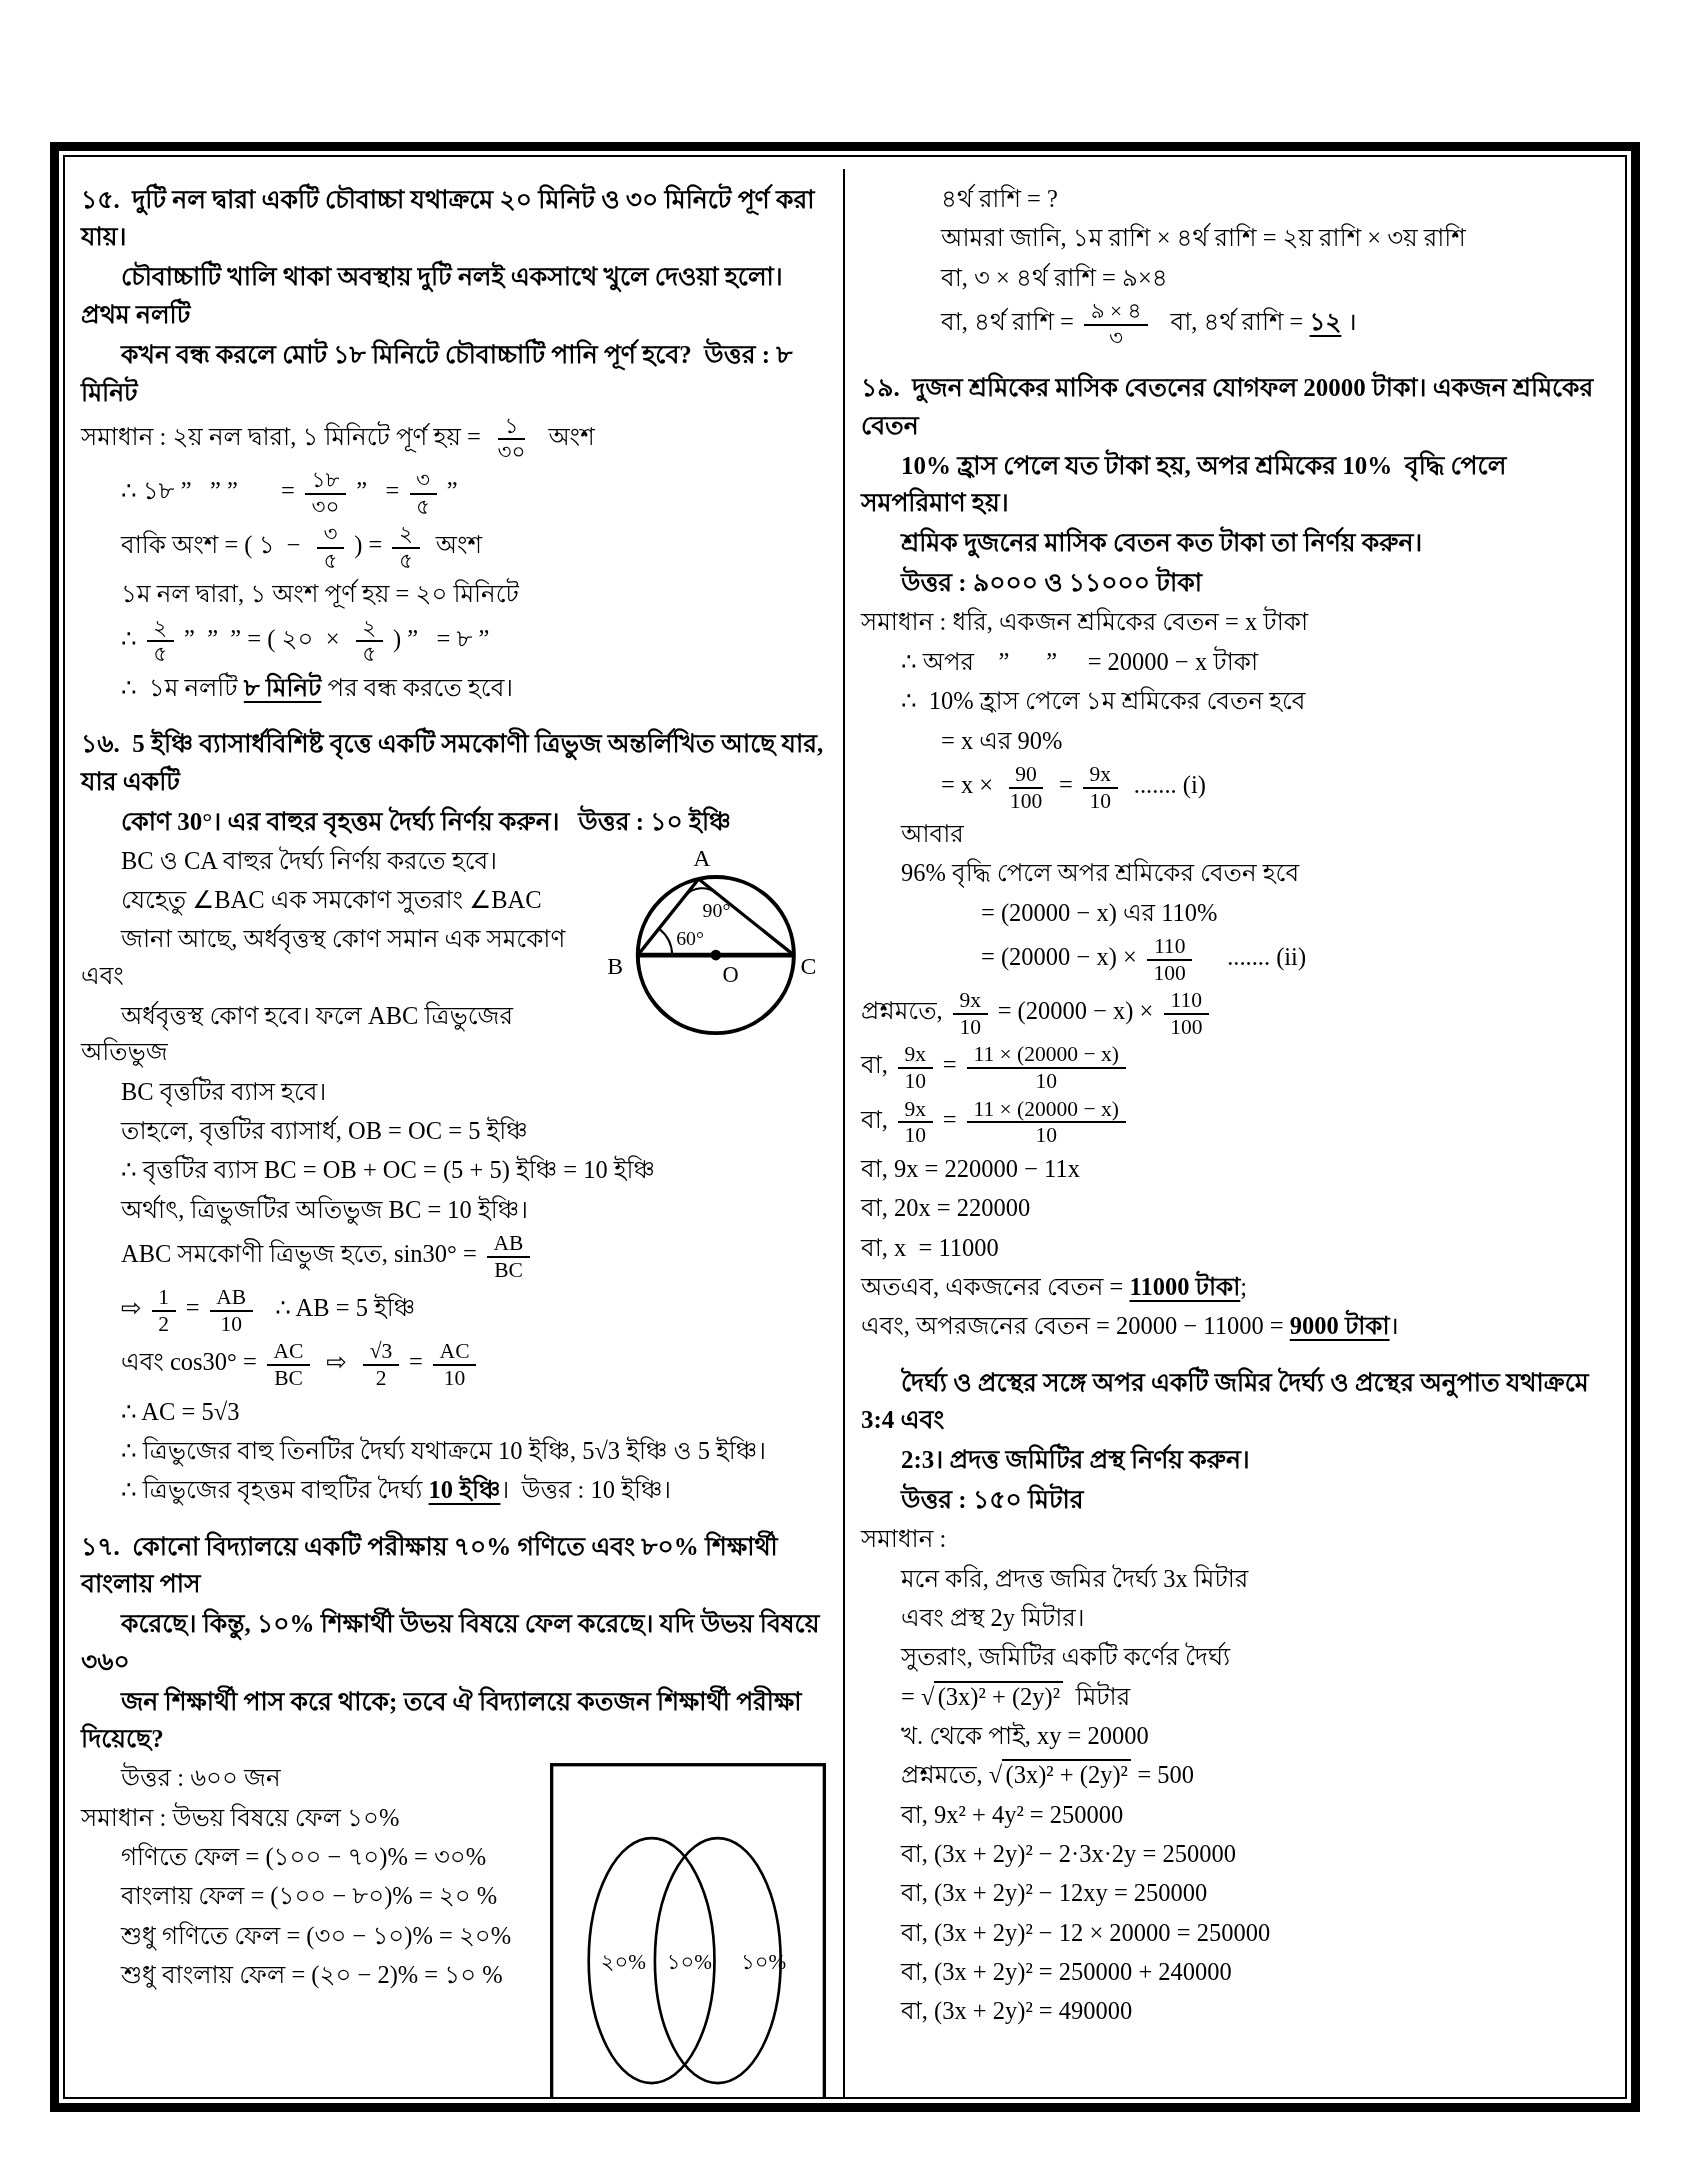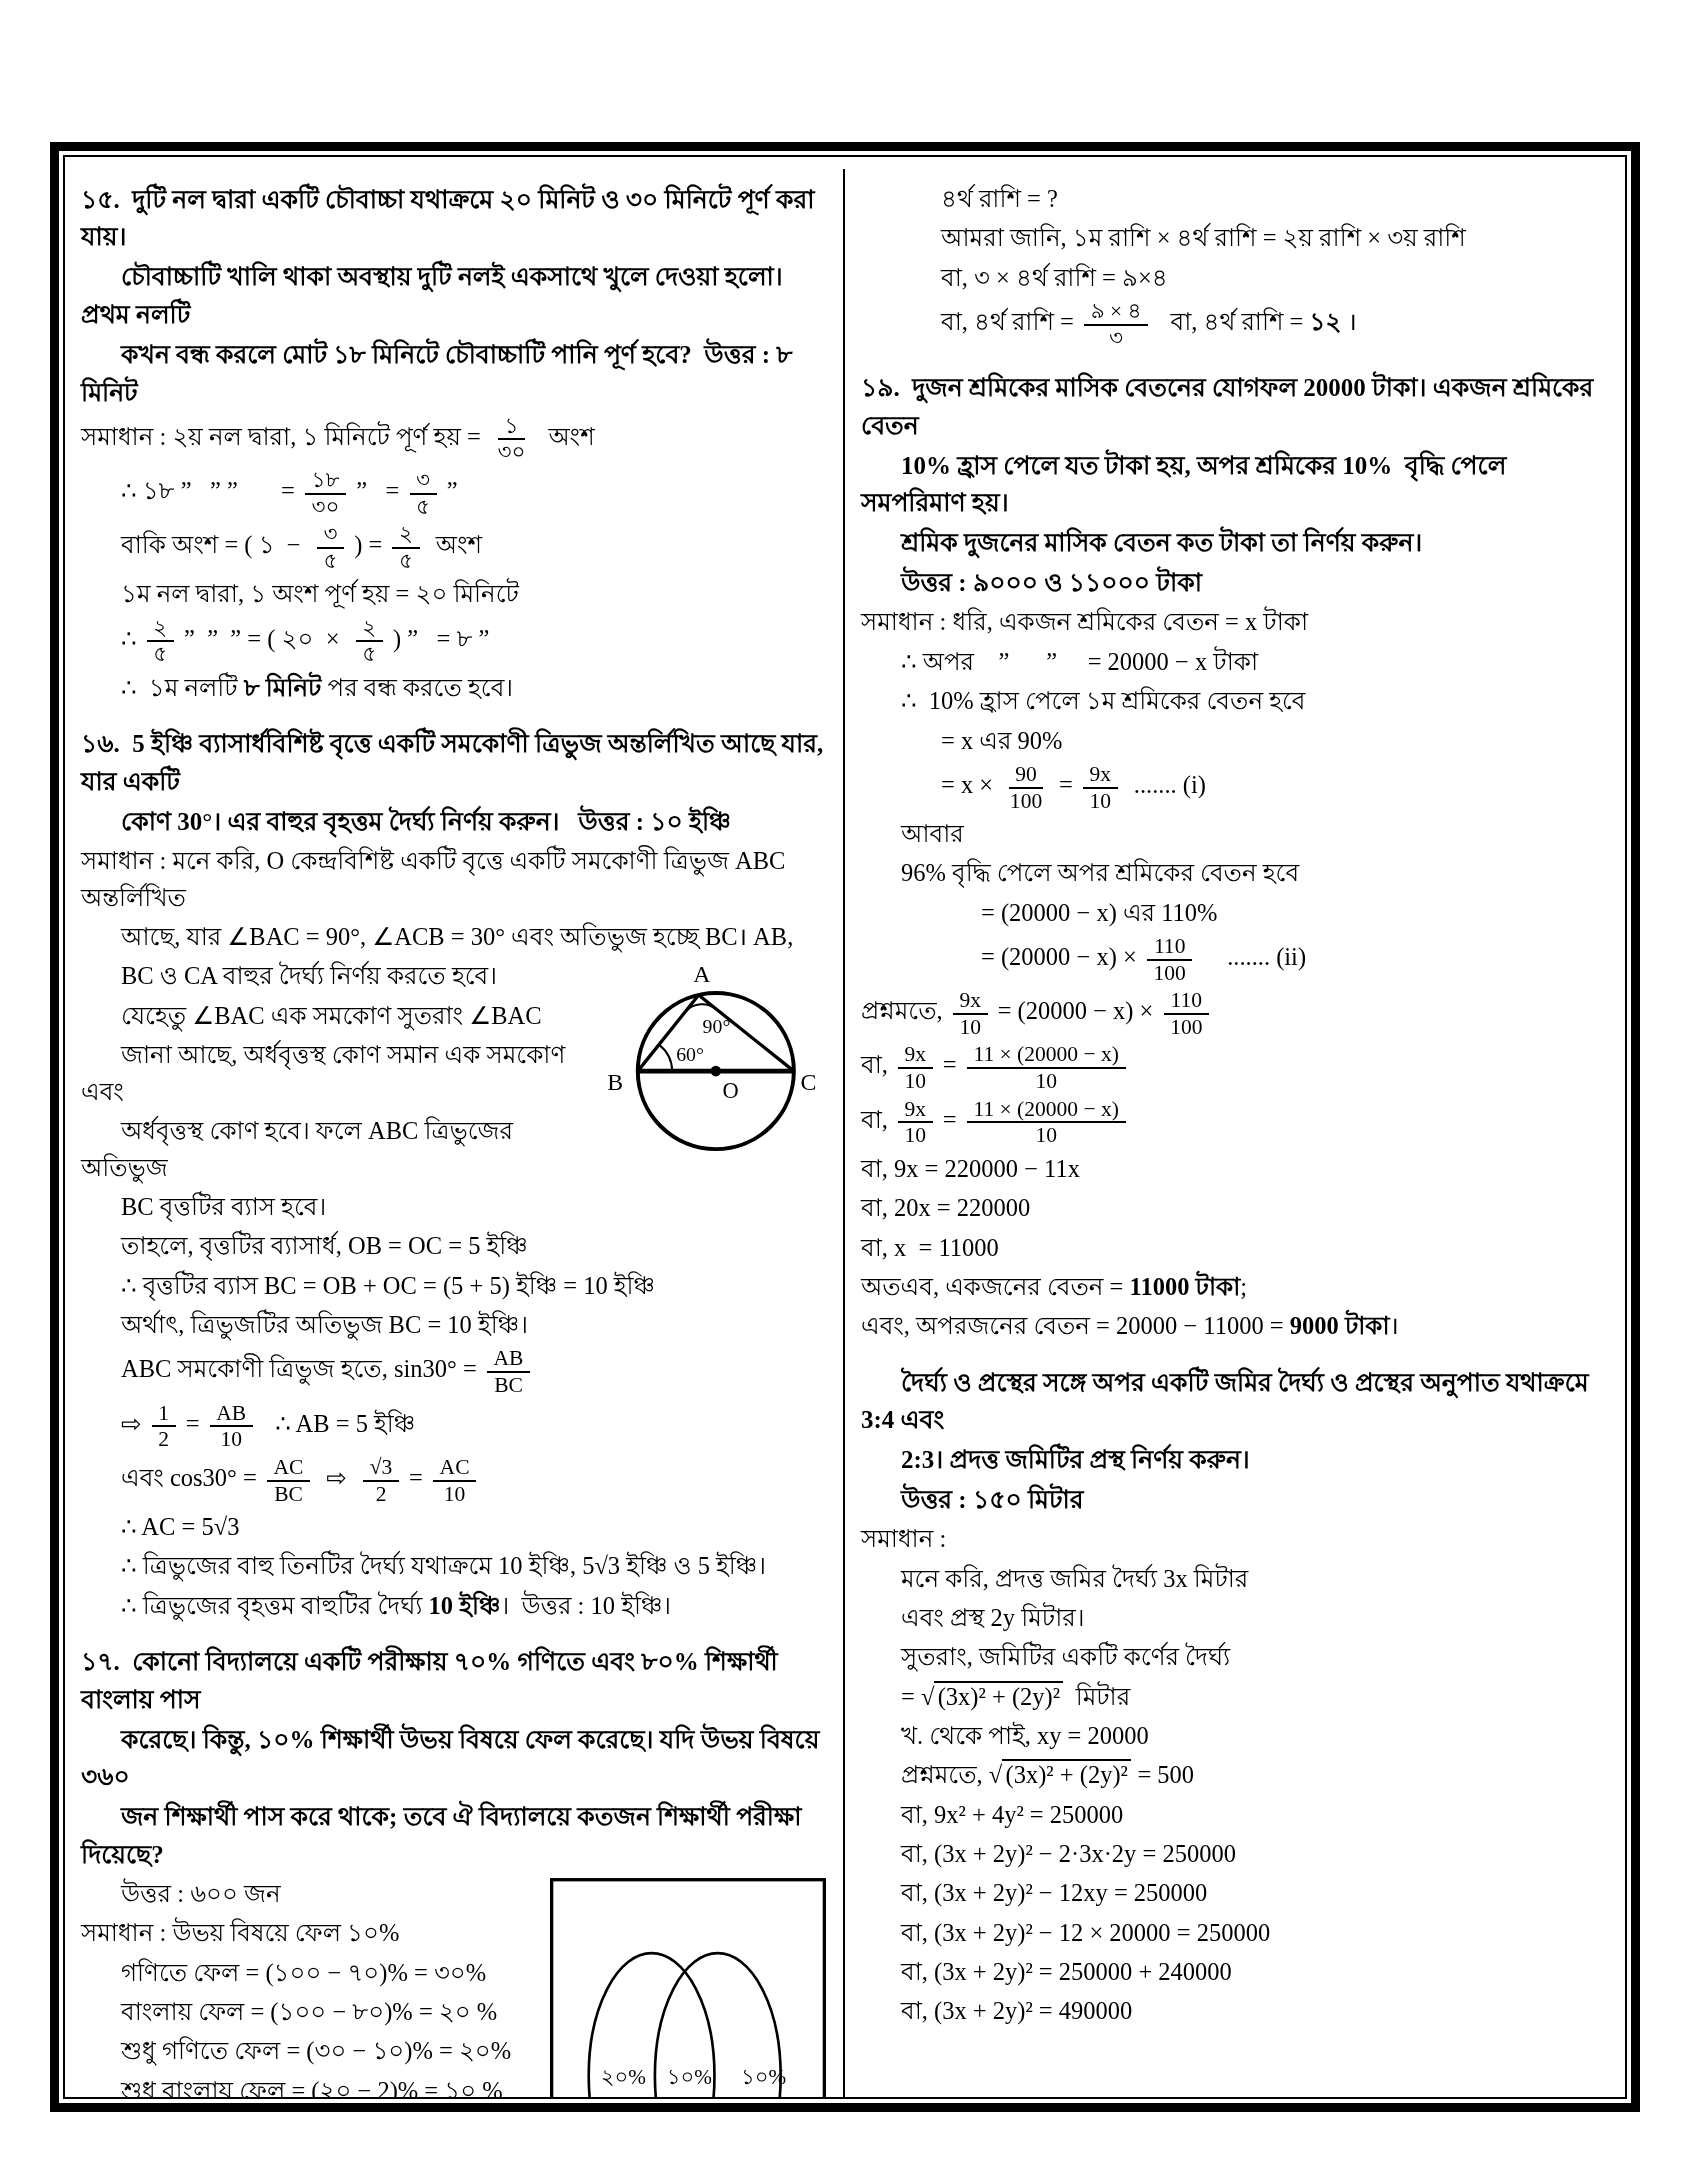--- a/index.html
+++ b/index.html
@@ -13,21 +13,21 @@
   .col{width:50%;box-sizing:border-box;padding:10.6px 16px 0 16px;overflow:hidden;margin-top:12px;}
   .col-left{border-right:2.6px solid #000;}
   section{margin-bottom:16px;}
   .stmt,.sol{zoom:1;}
   .stmt::after,.sol::after{content:"";display:block;clear:both;}
   .line{white-space:pre-wrap;tab-size:40px;font-size:24.5px;line-height:1.5;padding:1.3px 0;}
   .stmt .line{font-weight:bold;font-size:25px;}
   .frac{display:inline-flex;flex-direction:column;align-items:center;vertical-align:middle;margin:0 4px;font-size:0.88em;line-height:1.15;}
   .frac .num{border-bottom:2px solid #000;padding:0 6.6px;text-align:right;}
   .frac .den{padding:0 6.6px;}
-  .ans{font-weight:bold;text-decoration-thickness:2px;text-underline-offset:5.3px;}
+  .ans{font-weight:bold;text-decoration:underline;text-decoration-thickness:2px;text-underline-offset:5.3px;}
   .sqrt{white-space:pre;font-family:Liberation Serif, serif;}
   .sqrt .sqrt-body{border-top:2px solid #000;padding:0 3.3px;}
   svg.diagram{float:right;margin:2.6px 0 6.6px 10.6px;}
   svg text{font-family:"Liberation Serif", serif;fill:#000;}
 </style>
 </head>
 <body>
 
 <div class="frame">
   <div class="frame-inner">
@@ -48,24 +48,20 @@
               <div class="line">	১ম নল দ্বারা, ১ অংশ পূর্ণ হয় = ২০ মিনিটে</div>
               <div class="line">	∴ <span class="frac"><span class="num">২</span><span class="den">৫</span></span> ”  ”  ” = ( ২০  ×  <span class="frac"><span class="num">২</span><span class="den">৫</span></span> ) ”   = ৮ ”</div>
               <div class="line">	∴  ১ম নলটি <span class="ans">৮ মিনিট</span> পর বন্ধ করতে হবে।</div>
             </div>
         </section>
 
         <section>
           <div class="stmt">
               <div class="line">১৬.  5 ইঞ্চি ব্যাসার্ধবিশিষ্ট বৃত্তে একটি সমকোণী ত্রিভুজ অন্তর্লিখিত আছে যার, যার একটি</div>
               <div class="line">	কোণ 30°। এর বাহুর বৃহত্তম দৈর্ঘ্য নির্ণয় করুন।   উত্তর : ১০ ইঞ্চি</div>
-            </div>
-          <div class="sol">
-              <div class="line">সমাধান : মনে করি, O কেন্দ্রবিশিষ্ট একটি বৃত্তে একটি সমকোণী ত্রিভুজ ABC অন্তর্লিখিত</div>
-              <div class="line">	আছে, যার ∠BAC = 90°, ∠ACB = 30° এবং অতিভুজ হচ্ছে BC। AB,</div>
             </div>
           <div class="sol">
             <svg class="diagram" width="225" height="205" viewBox="0 0 340 310">
               <circle cx="172" cy="168" r="118" fill="none" stroke="#000" stroke-width="6"></circle>
               <line x1="54" y1="168" x2="290" y2="168" stroke="#000" stroke-width="7"></line>
               <line x1="54" y1="168" x2="146" y2="53" stroke="#000" stroke-width="5"></line>
               <line x1="146" y1="53" x2="290" y2="168" stroke="#000" stroke-width="5"></line>
               <circle cx="172" cy="168" r="8" fill="#000"></circle>
               <path d="M 126 78 A 34 34 0 0 1 173 75" fill="none" stroke="#000" stroke-width="3"></path>
               <path d="M 86 128 A 52 52 0 0 1 106 168" fill="none" stroke="#000" stroke-width="3"></path>

